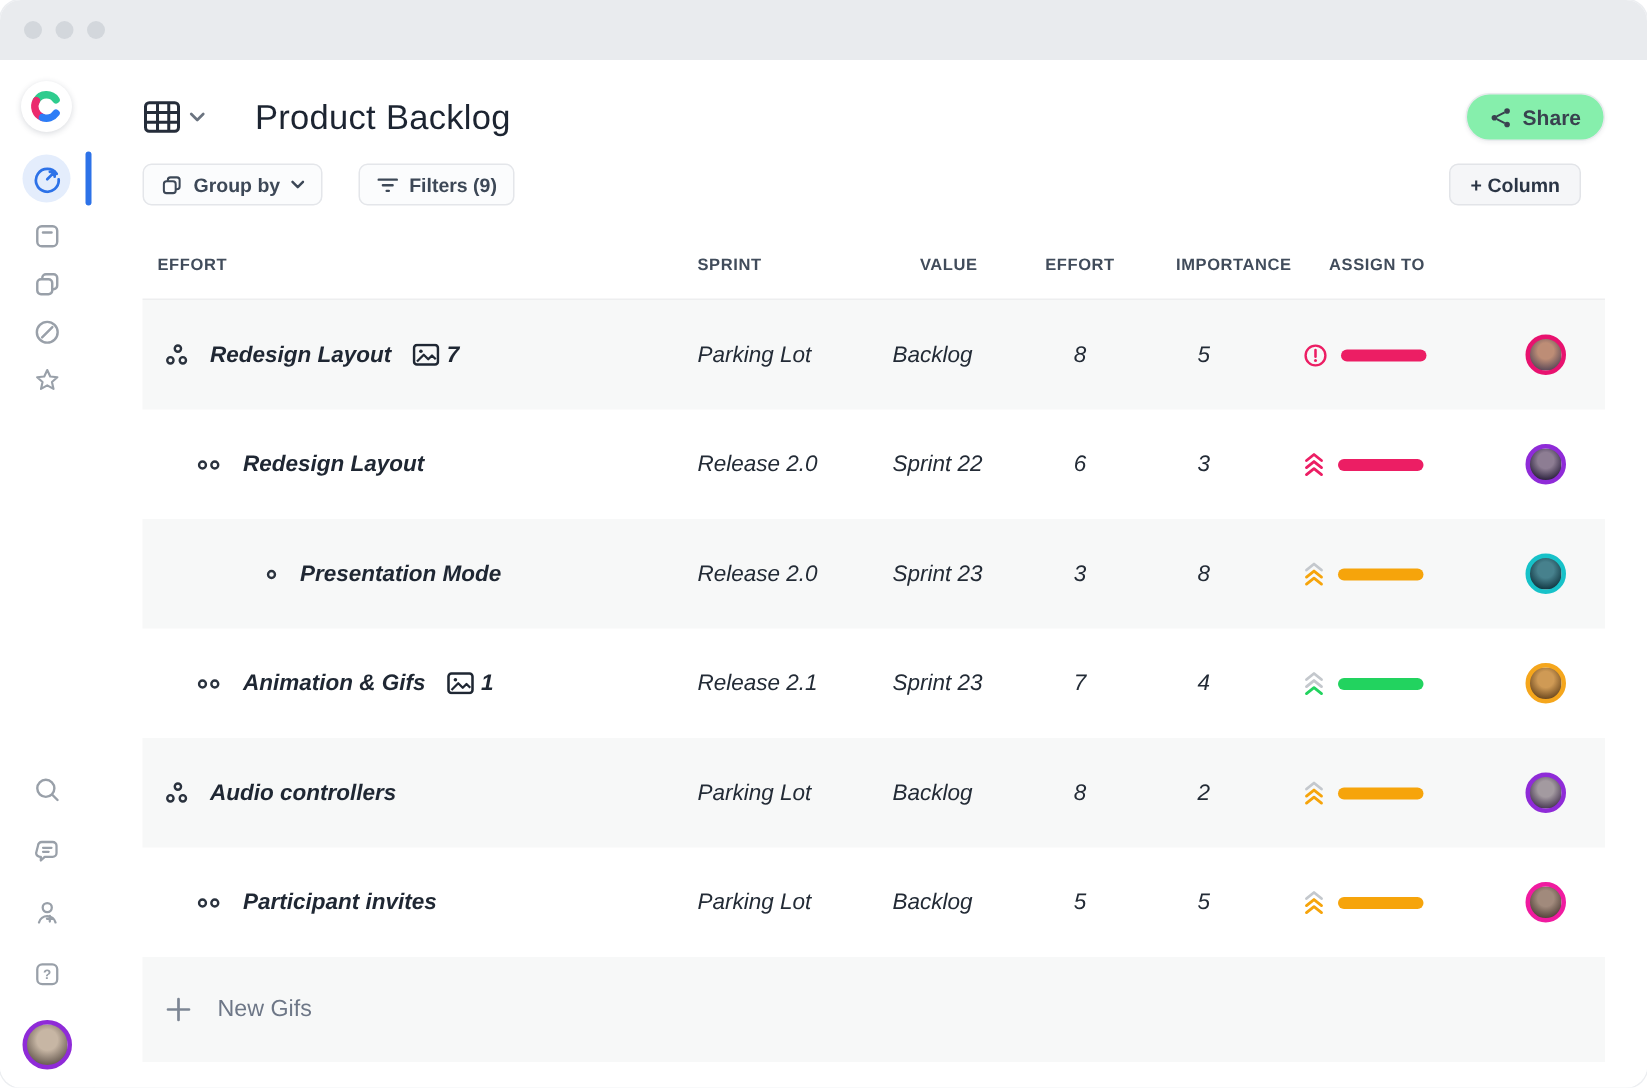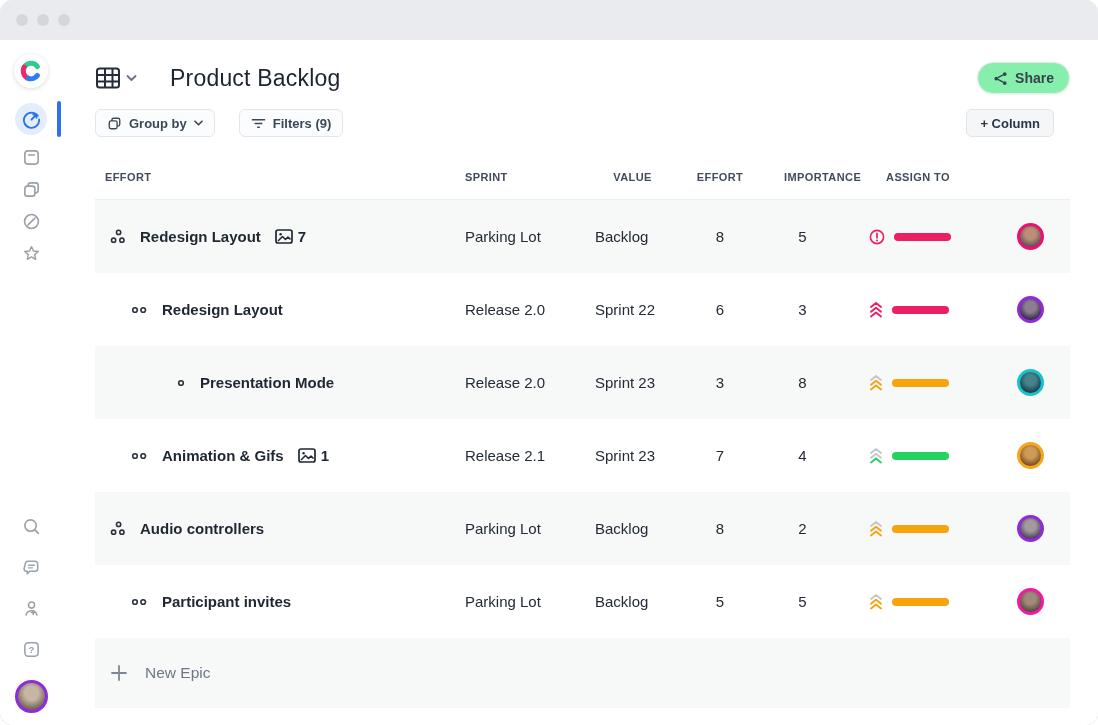--- a/index.html
+++ b/index.html
@@ -31,21 +31,21 @@
   
   .table{margin:0 0 0 33px;width:975px;}
   .grid{display:grid;grid-template-columns:360px 130px 95px 80px 85px 130px 95px;}
   .cols-header{height:44px;margin-top:18px;align-items:center;border-bottom:1px solid #EDEEEF;}
   .group-label{font-size:13.5px;font-weight:700;color:#1F2733;letter-spacing:.2px;}
   .col-label{font-size:11px;font-weight:700;color:#414C5B;letter-spacing:.4px;}
   .col-left{padding-left:10px;}
   .col-center{text-align:center;}
   .col-imp{padding-left:24px;}
   .col-assign{text-align:center;transform:translateX(8px);}
-  .row{height:73px;cursor:pointer;}
+  .row{height:73px;cursor:pointer;font-style:italic;}
   .row.gray{background:#F7F8F8;}
   .cell{display:flex;align-items:center;font-size:15px;color:#232B36;}
   .name-cell{gap:14px;}
   .level-epic .name-cell{padding-left:15px;}
   .level-story .name-cell{padding-left:36px;}
   .level-substory .name-cell{padding-left:81px;}
   .item-name{font-weight:600;color:#1F2733;}
   .level-story .item-name,.level-substory .item-name{font-weight:600;}
   .lvl-icon{display:none;color:#2A323E;}
   .level-epic .epic-icon{display:flex;}
@@ -432,17 +432,17 @@
     </div>
   </div>
 </div>
 
       <div class="new-epic-row">
         <span class="new-epic-plus">
           <svg width="18" height="18" viewBox="0 0 18 18">
               <path d="M9,2 v14 M2,9 h14" stroke="currentColor" stroke-width="1.8" stroke-linecap="round"></path>
             </svg>
         </span>
-        <span class="new-epic-label">New Epic</span>
+        <span class="new-epic-label">New Gifs</span>
       </div>
     </div>
   </div>
 </div>
 
 </body></html>

